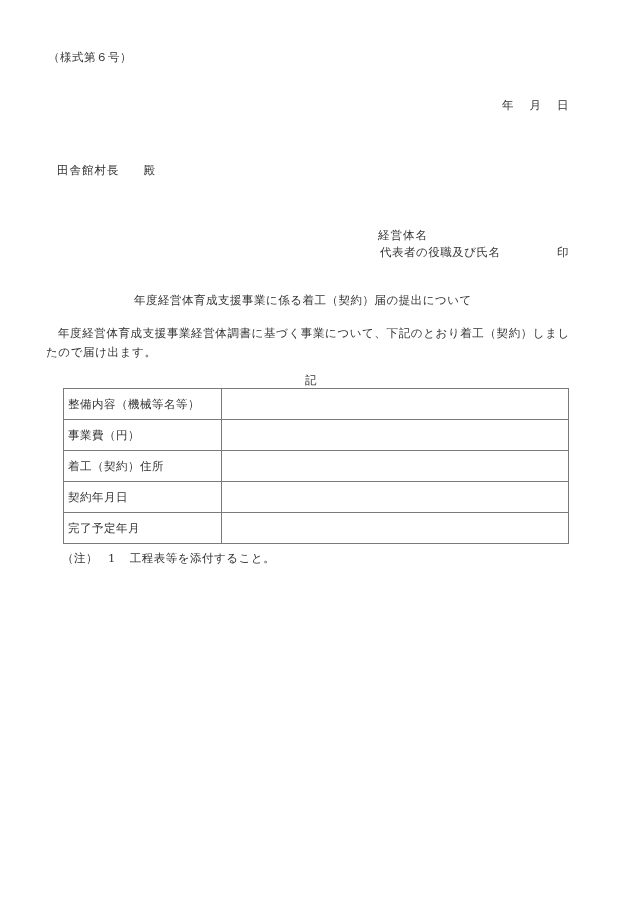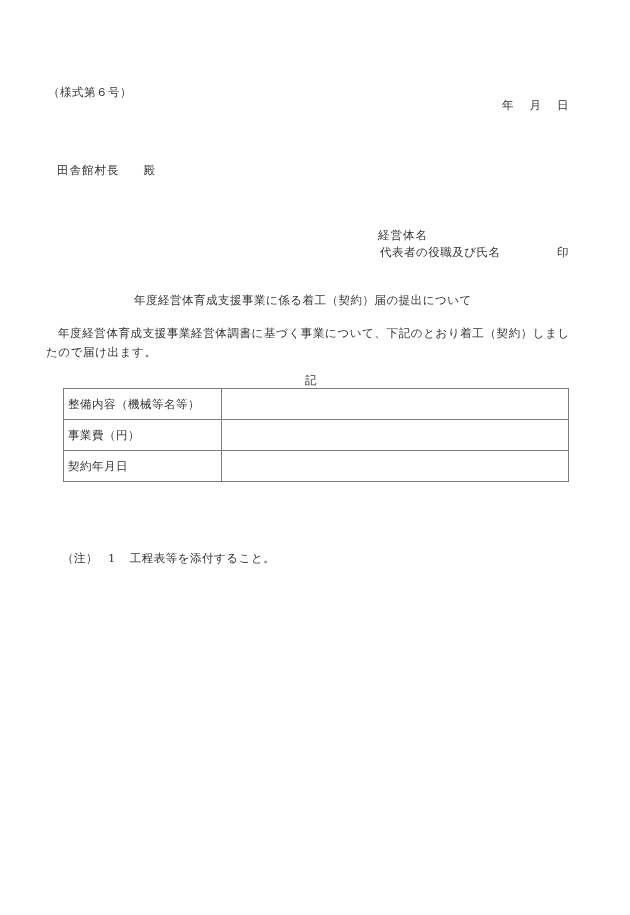--- a/index.html
+++ b/index.html
@@ -2,21 +2,21 @@
 <html><head>
   <meta charset="utf-8">
   <style>
     html, body { margin: 0; padding: 0; background: #ffffff; }
     body {
       width: 630px; height: 915px; position: relative; overflow: hidden;
       font-family: "DejaVu Serif", "Liberation Serif", serif;
       color: #333333; font-size: 11.5px;
     }
     .abs { position: absolute; white-space: nowrap; line-height: 1; }
-    .form-no { left: 48px; top: 52px; letter-spacing: 0.5px; margin-top: 35px; }
+    .form-no { left: 48px; top: 52px; letter-spacing: 0.5px; }
     .date { left: 502px; top: 100px; }
     .date span { display: inline-block; }
     .date .gap { width: 16px; }
     .addressee { left: 57px; top: 165px; letter-spacing: 1px; }
     .addressee .honor { margin-left: 24px; }
     .entity { left: 378px; top: 230px; letter-spacing: 1px; }
     .rep { left: 380px; top: 247px; letter-spacing: 0.5px; }
     .seal { left: 557px; top: 247px; }
     .subject { left: 134px; top: 295px; letter-spacing: 0.5px; }
     .body-text {
@@ -65,21 +65,29 @@
   <tbody>
       <tr>
     <td class="label">整備内容（機械等名等）</td>
     <td></td>
   </tr>
   <tr>
     <td class="label">事業費（円）</td>
     <td></td>
   </tr>
   <tr>
+    <td class="label">着工（契約）住所</td>
+    <td></td>
+  </tr>
+  <tr>
     <td class="label">契約年月日</td>
+    <td></td>
+  </tr>
+  <tr>
+    <td class="label">完了予定年月</td>
     <td></td>
   </tr>
 </tbody>
   </table>
 
 <div class="abs note">
   <span>（注）</span><span class="num">1</span><span class="txt">工程表等を添付すること。</span>
 </div>
 
 </body></html>

